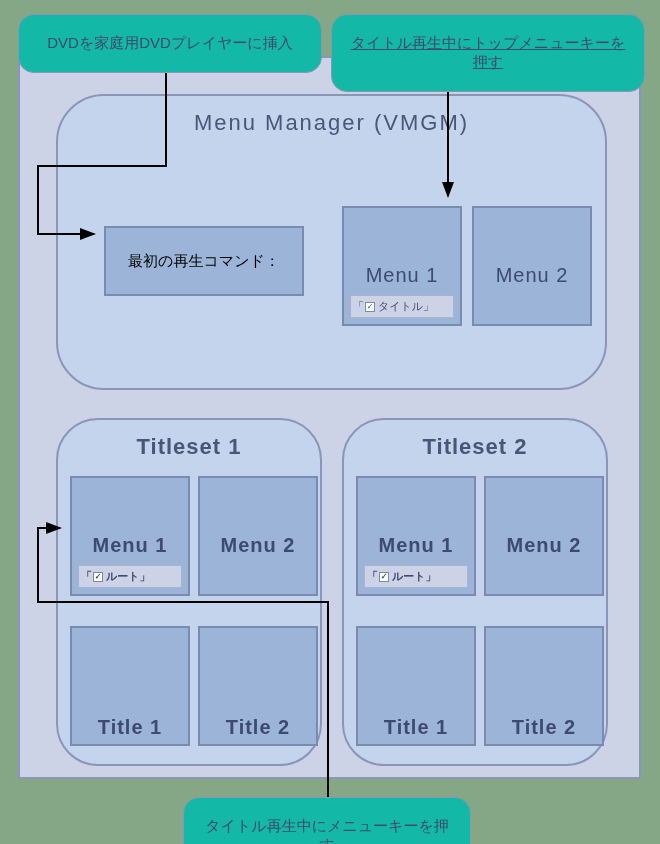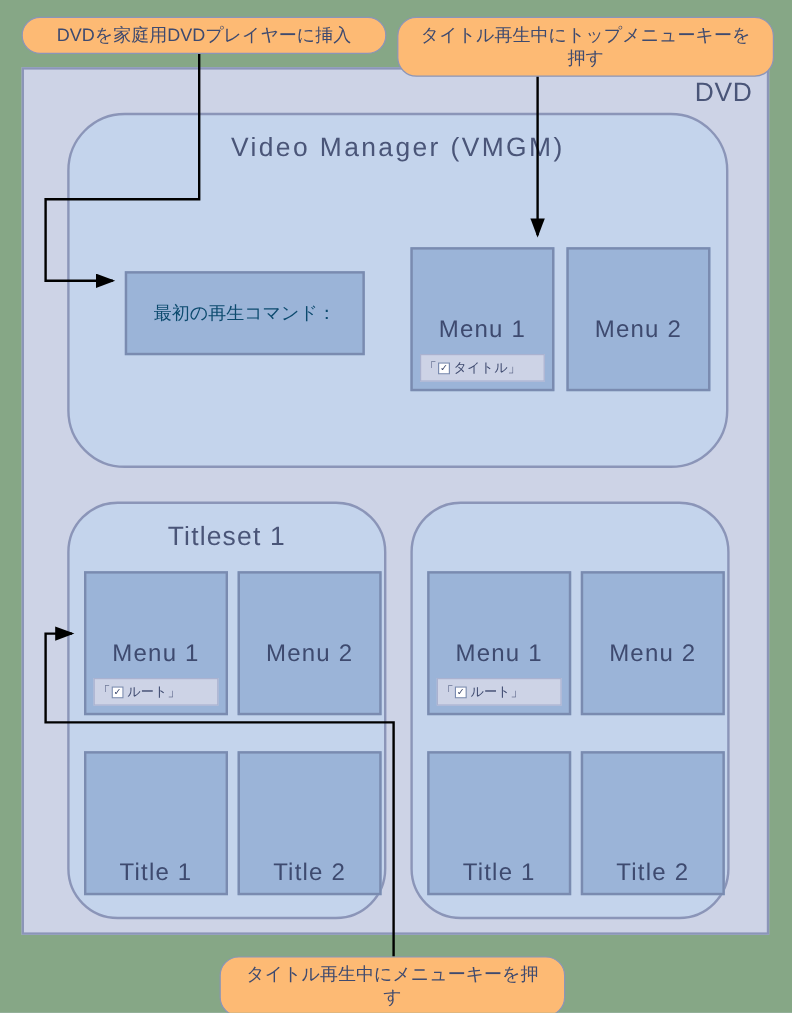--- a/index.html
+++ b/index.html
@@ -7,24 +7,24 @@
     background: #86a786;
     width: 660px;
     height: 844px;
     position: relative;
     font-family: "Segoe UI", Arial, sans-serif;
     font-size: 16px;
     color: #3e4a6f;
   }
   .callout {
     position: absolute;
-    background: #fdba74;
+    background: #14b8a6;
     border: 1px solid #8b95b8;
     border-radius: 16px;
-    padding: 5px 14px;
+    padding: 19px 14px;
     font-size: 15px;
     text-align: center;
     z-index: 3;
   }
   .dvd-box {
     position: absolute;
     left: 18px; top: 56px;
     width: 623px; height: 723px;
     background: #cdd3e6;
     border: 2px solid #8b95b8;
@@ -55,21 +55,21 @@
     letter-spacing: 2px;
   }
   .cmd-box {
     position: absolute;
     left: 46px; top: 130px;
     width: 200px; height: 70px;
     background: #9bb4d8;
     border: 2px solid #7a8bb0;
     display: flex; align-items: center; justify-content: center;
     font-size: 15px;
-    color: #0c4a6e;
+    color: #000000;
   }
   .menu-box, .title-box {
     position: absolute;
     width: 120px; height: 120px;
     background: #9bb4d8;
     border: 2px solid #7a8bb0;
     text-align: center;
     color: #3e4a6f;
   }
   .menu-box .mtitle, .title-box .mtitle {
@@ -103,20 +103,21 @@
     text-align: center;
     color: #3e4a6f;
   }
   .titleset-box {
     position: absolute;
     top: 360px;
     width: 266px; height: 348px;
     background: #c4d4ec;
     border: 2px solid #8b95b8;
     border-radius: 42px;
+    font-weight: bold;
   }
   .ts1 { left: 36px; }
   .ts2 { left: 322px; }
   .titleset-title {
     position: absolute;
     left: 0; right: 0; top: 14px;
     text-align: center;
     font-size: 22px;
     letter-spacing: 1px;
     color: #4a5578;
@@ -128,32 +129,32 @@
     z-index: 2;
     pointer-events: none;
   }
 </style>
 </head>
 <body>
 
 <div class="callout" style="left:18px; top:14px; width:304px;">
   <span>DVDを家庭用DVDプレイヤーに挿入</span>
 </div>
-<div class="callout" style="left:331px; top:14px; width:314px;">
+<div class="callout" style="left:331px; top:14px; width:314px;text-decoration:underline;">
   <span>タイトル再生中にトップメニューキーを押す</span>
 </div>
 <div class="callout" style="left:183px; top:797px; width:288px;">
   <span>タイトル再生中にメニューキーを押す</span>
 </div>
 
 <div class="dvd-box">
   <div class="dvd-label">DVD</div>
 
   <div class="vmgm-box">
-    <div class="vmgm-title">Video  Manager (VMGM)</div>
+    <div class="vmgm-title">Menu  Manager (VMGM)</div>
 
     <div class="cmd-box">
       <span>最初の再生コマンド：</span>
     </div>
 
     <div class="menu-box" style="left:284px; top:110px;">
       <div class="mtitle">Menu 1</div>
       <div class="menu-sub">
         <span>「</span>
         <span class="cb">✓</span>
@@ -183,20 +184,21 @@
 
     <div class="title-box" style="left:12px; top:206px;">
       <div class="mtitle" style="padding-top:46px;">Title 1</div>
     </div>
     <div class="title-box" style="left:140px; top:206px;">
       <div class="mtitle" style="padding-top:46px;">Title 2</div>
     </div>
   </div>
 
   <div class="titleset-box ts2">
+    <div class="titleset-title">Titleset 2</div>
 
     <div class="menu-box" style="left:12px; top:56px;">
       <div class="mtitle">Menu 1</div>
       <div class="menu-sub">
         <span>「</span>
         <span class="cb">✓</span>
         <span>ルート」</span>
       </div>
     </div>
     <div class="menu-box" style="left:140px; top:56px;">

